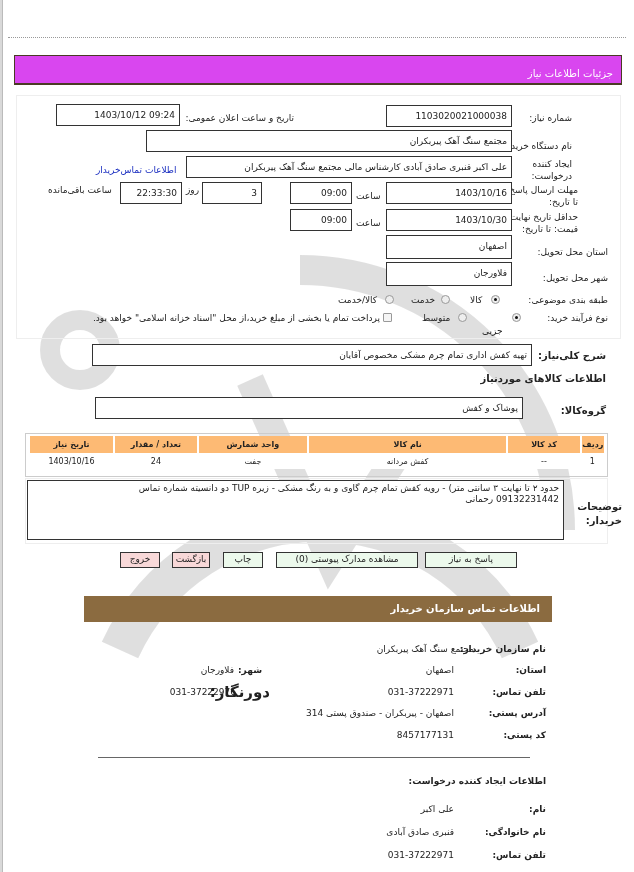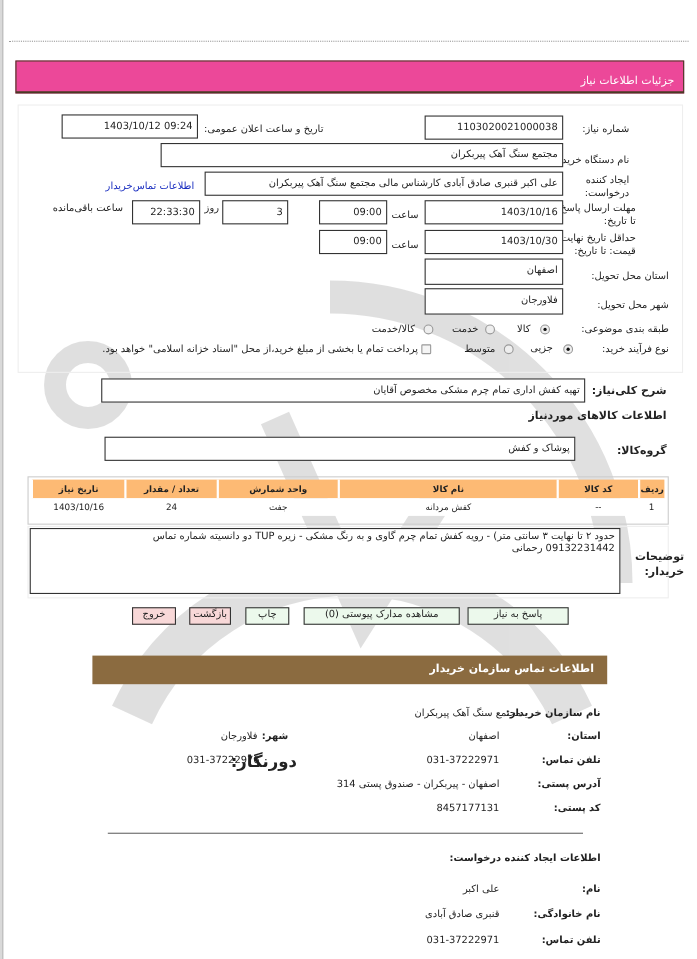--- a/index.html
+++ b/index.html
@@ -1,20 +1,20 @@
 <!DOCTYPE html>
 <html><head>
 <meta charset="utf-8">
 <style>
   * { box-sizing: border-box; margin: 0; padding: 0; }
   html, body { width: 634px; height: 872px; overflow: hidden; background: #fff; }
   body { font-family: "DejaVu Sans", "Liberation Sans", sans-serif; font-size: 9px; color: #222; position: relative; }
   .left-edge { position: absolute; left: 0; top: 0; width: 3px; height: 872px; background: #d9d9d9; border-right: 1px solid #bbb; }
   .dotted { position: absolute; left: 8px; right: 8px; top: 37px; border-top: 1px dotted #999; }
-  .header-bar { position: absolute; left: 14px; top: 55px; width: 608px; height: 30px; background: #ec4899; border: 1px solid #4a3a25; border-bottom-width: 2px; color: #fff; direction: rtl; padding: 12px 8px 0 0; font-size: 10px; }
+  .header-bar { position: absolute; left: 14px; top: 55px; width: 608px; height: 30px; background: #d946ef; border: 1px solid #4a3a25; border-bottom-width: 2px; color: #fff; direction: rtl; padding: 12px 8px 0 0; font-size: 10px; }
   .watermark { position: absolute; left: 0; top: 230px; width: 634px; height: 440px; opacity: 0.18; pointer-events: none; }
   .panel { position: absolute; left: 16px; top: 95px; width: 605px; height: 244px; border: 1px solid #eee; }
   .lbl { position: absolute; direction: rtl; text-align: right; font-size: 9px; color: #222; line-height: 12px; }
   .box { position: absolute; border: 1px solid #333; background: #fff; direction: rtl; text-align: right; padding: 0 4px; line-height: 20px; font-size: 9px; white-space: nowrap; overflow: hidden; }
   .box.ltr { direction: ltr; text-align: right; }
   .link { color: #1a2ec0; }
   .radio { position: absolute; width: 9px; height: 9px; border-radius: 50%; border: 1px solid #999; background: #eee; }
   .radio.on::after { content: ""; position: absolute; left: 2px; top: 2px; width: 3px; height: 3px; border-radius: 50%; background: #111; }
   .check { position: absolute; width: 9px; height: 9px; border: 1px solid #999; background: #f5f5f5; border-radius: 1px; }
   .bold { font-weight: bold; font-size: 10px; }
@@ -84,21 +84,21 @@
 <span class="lbl" style="right:26px; top:294px;">طبقه بندی موضوعی:</span>
 <span class="radio on" style="left:491px; top:295px;"></span>
 <span class="lbl" style="left:470px; top:294px;">کالا</span>
 <span class="radio" style="left:441px; top:295px;"></span>
 <span class="lbl" style="left:411px; top:294px;">خدمت</span>
 <span class="radio" style="left:385px; top:295px;"></span>
 <span class="lbl" style="left:338px; top:294px;">کالا/خدمت</span>
 
 <span class="lbl" style="right:26px; top:312px;">نوع فرآیند خرید:</span>
 <span class="radio on" style="left:512px; top:313px;"></span>
-<span class="lbl" style="left:482px; top:311px;">جزیی</span>
+<span class="lbl" style="left:482px; top:325px;">جزیی</span>
 <span class="radio" style="left:458px; top:313px;"></span>
 <span class="lbl" style="left:422px; top:312px;">متوسط</span>
 <span class="check" style="left:383px; top:313px;"></span>
 <span class="lbl" style="left:52px; top:312px; width:328px;">پرداخت تمام یا بخشی از مبلغ خرید،از محل "اسناد خزانه اسلامی" خواهد بود.</span>
 
 <span class="lbl bold" style="right:28px; top:350px;">شرح کلی‌نیاز:</span>
 <div class="box" style="left:92px; top:344px; width:440px; height:22px;">تهیه کفش اداری تمام چرم مشکی مخصوص آقایان</div>
 <span class="lbl bold" style="right:28px; top:373px;">اطلاعات کالاهای موردنیاز</span>
 <span class="lbl bold" style="right:28px; top:405px;">گروه‌کالا:</span>
 <div class="box" style="left:95px; top:397px; width:428px; height:22px;">پوشاک و کفش</div>

